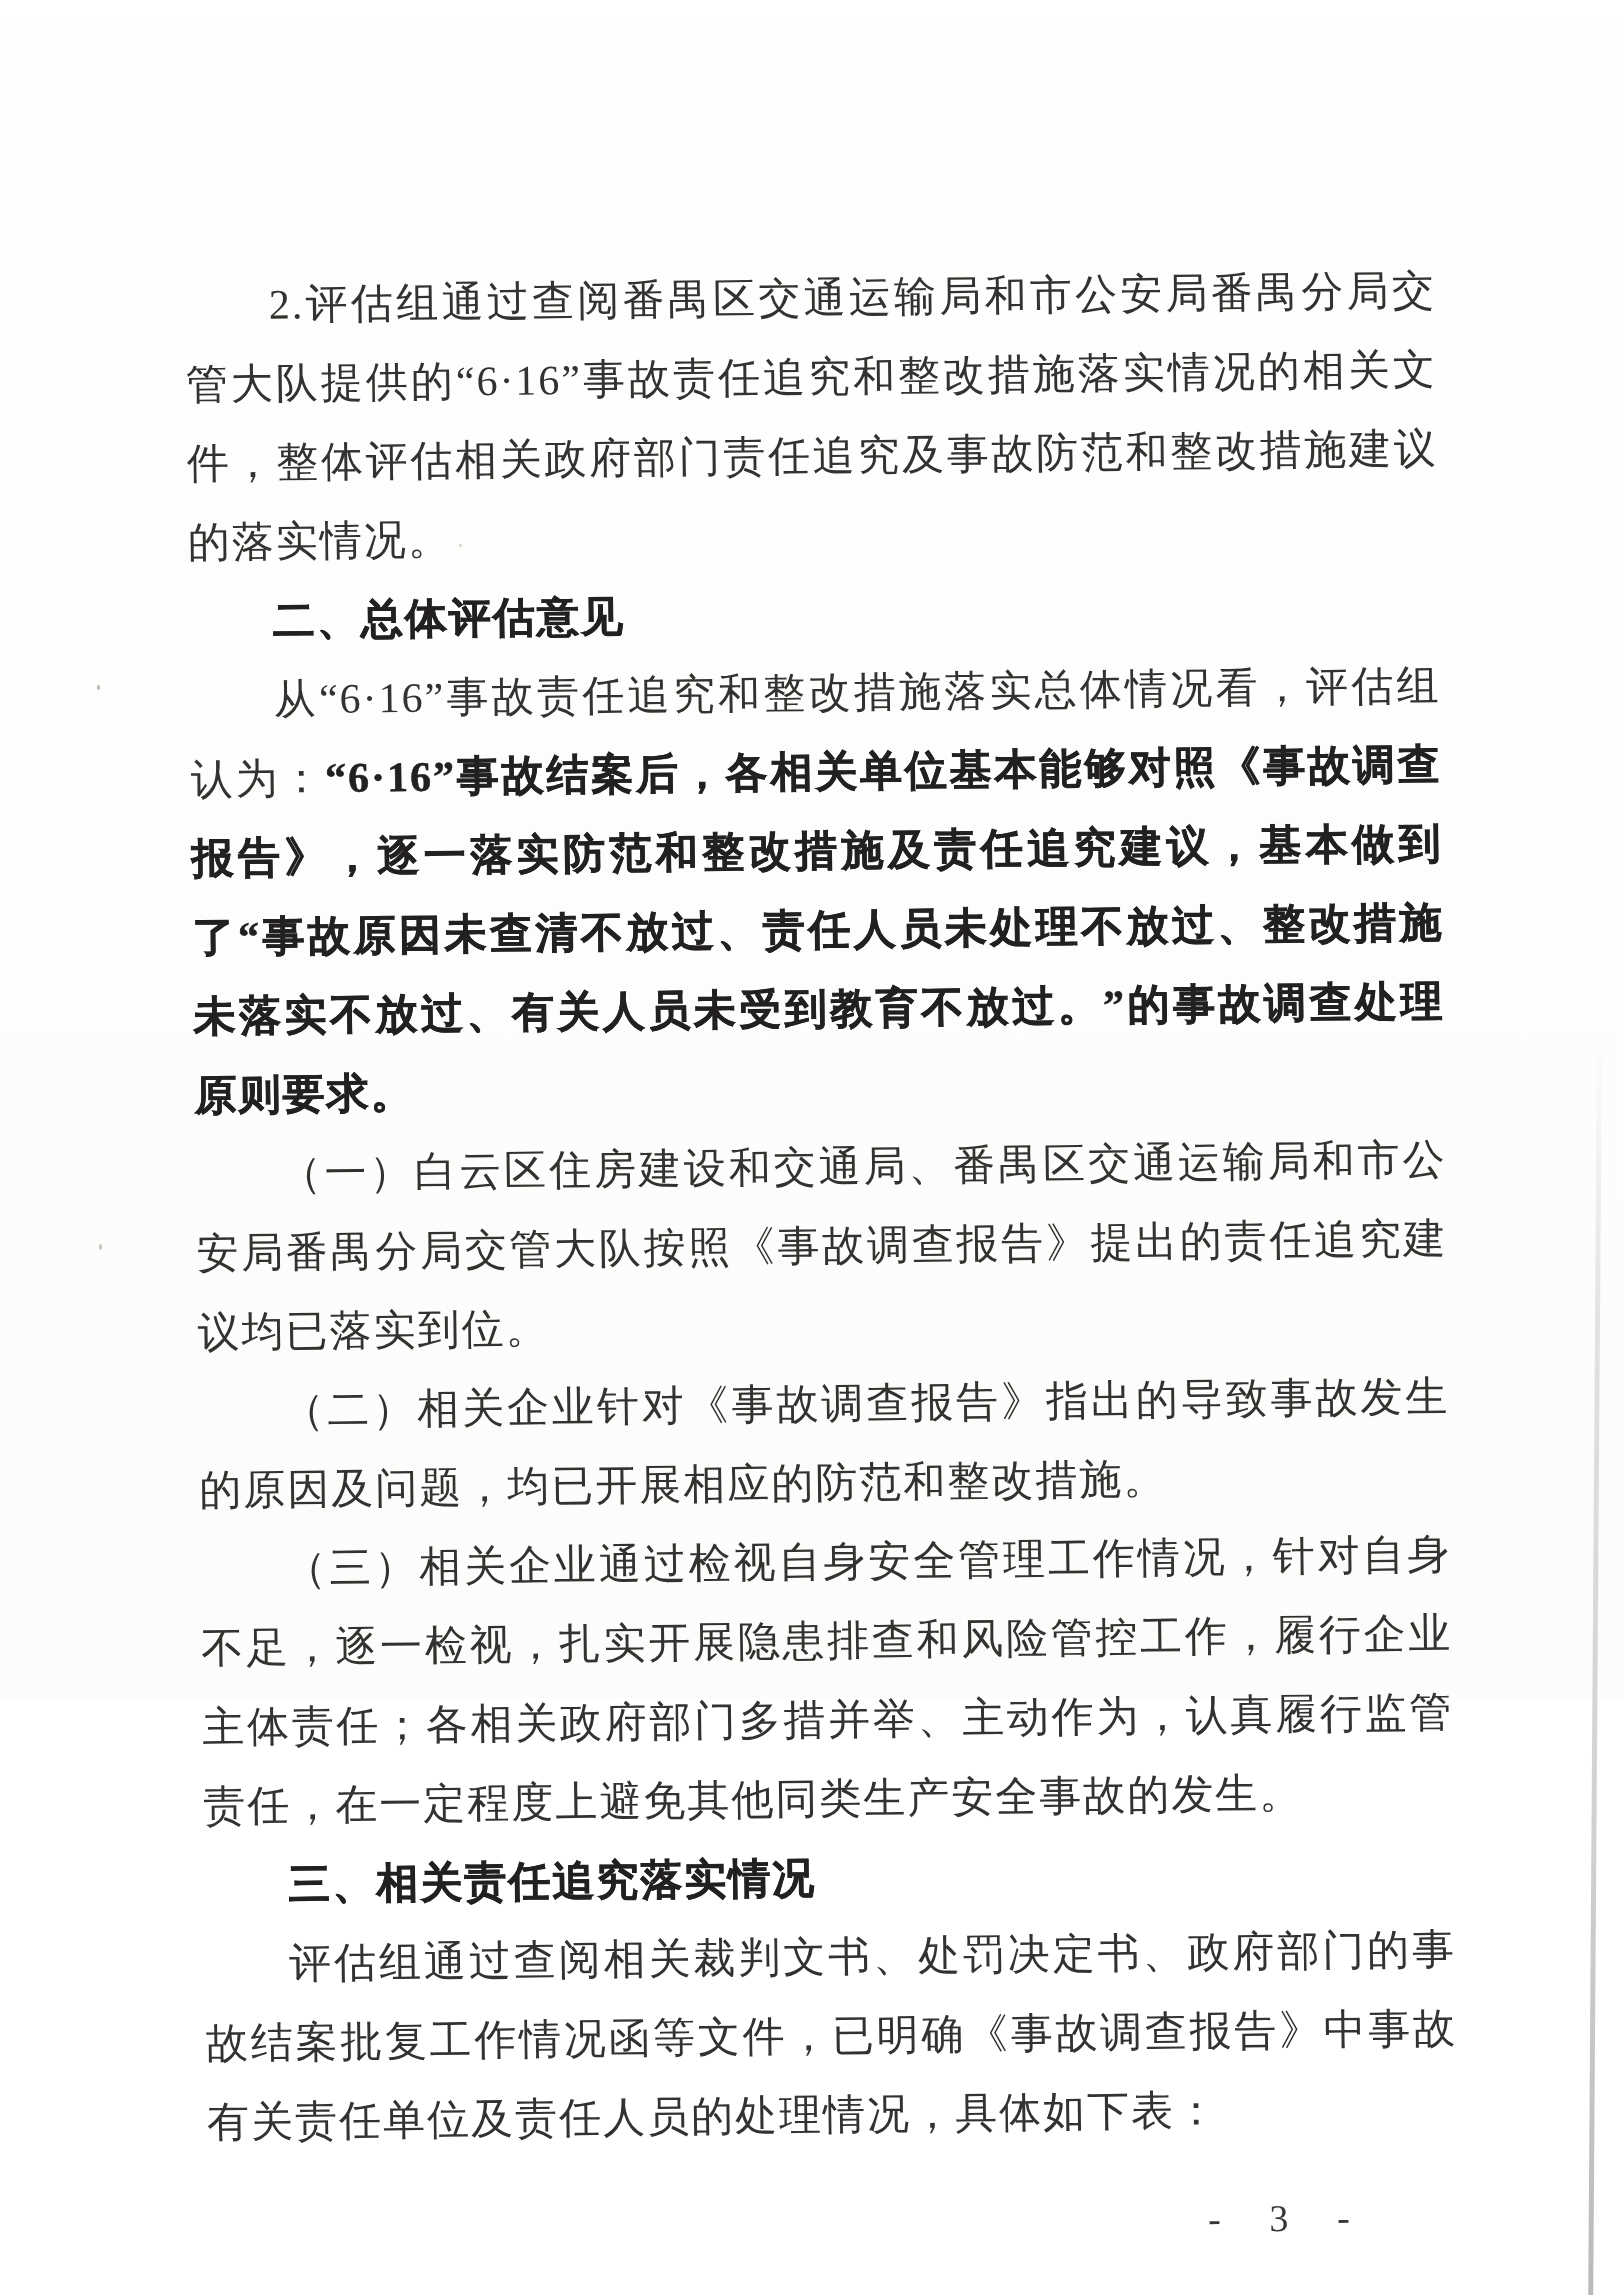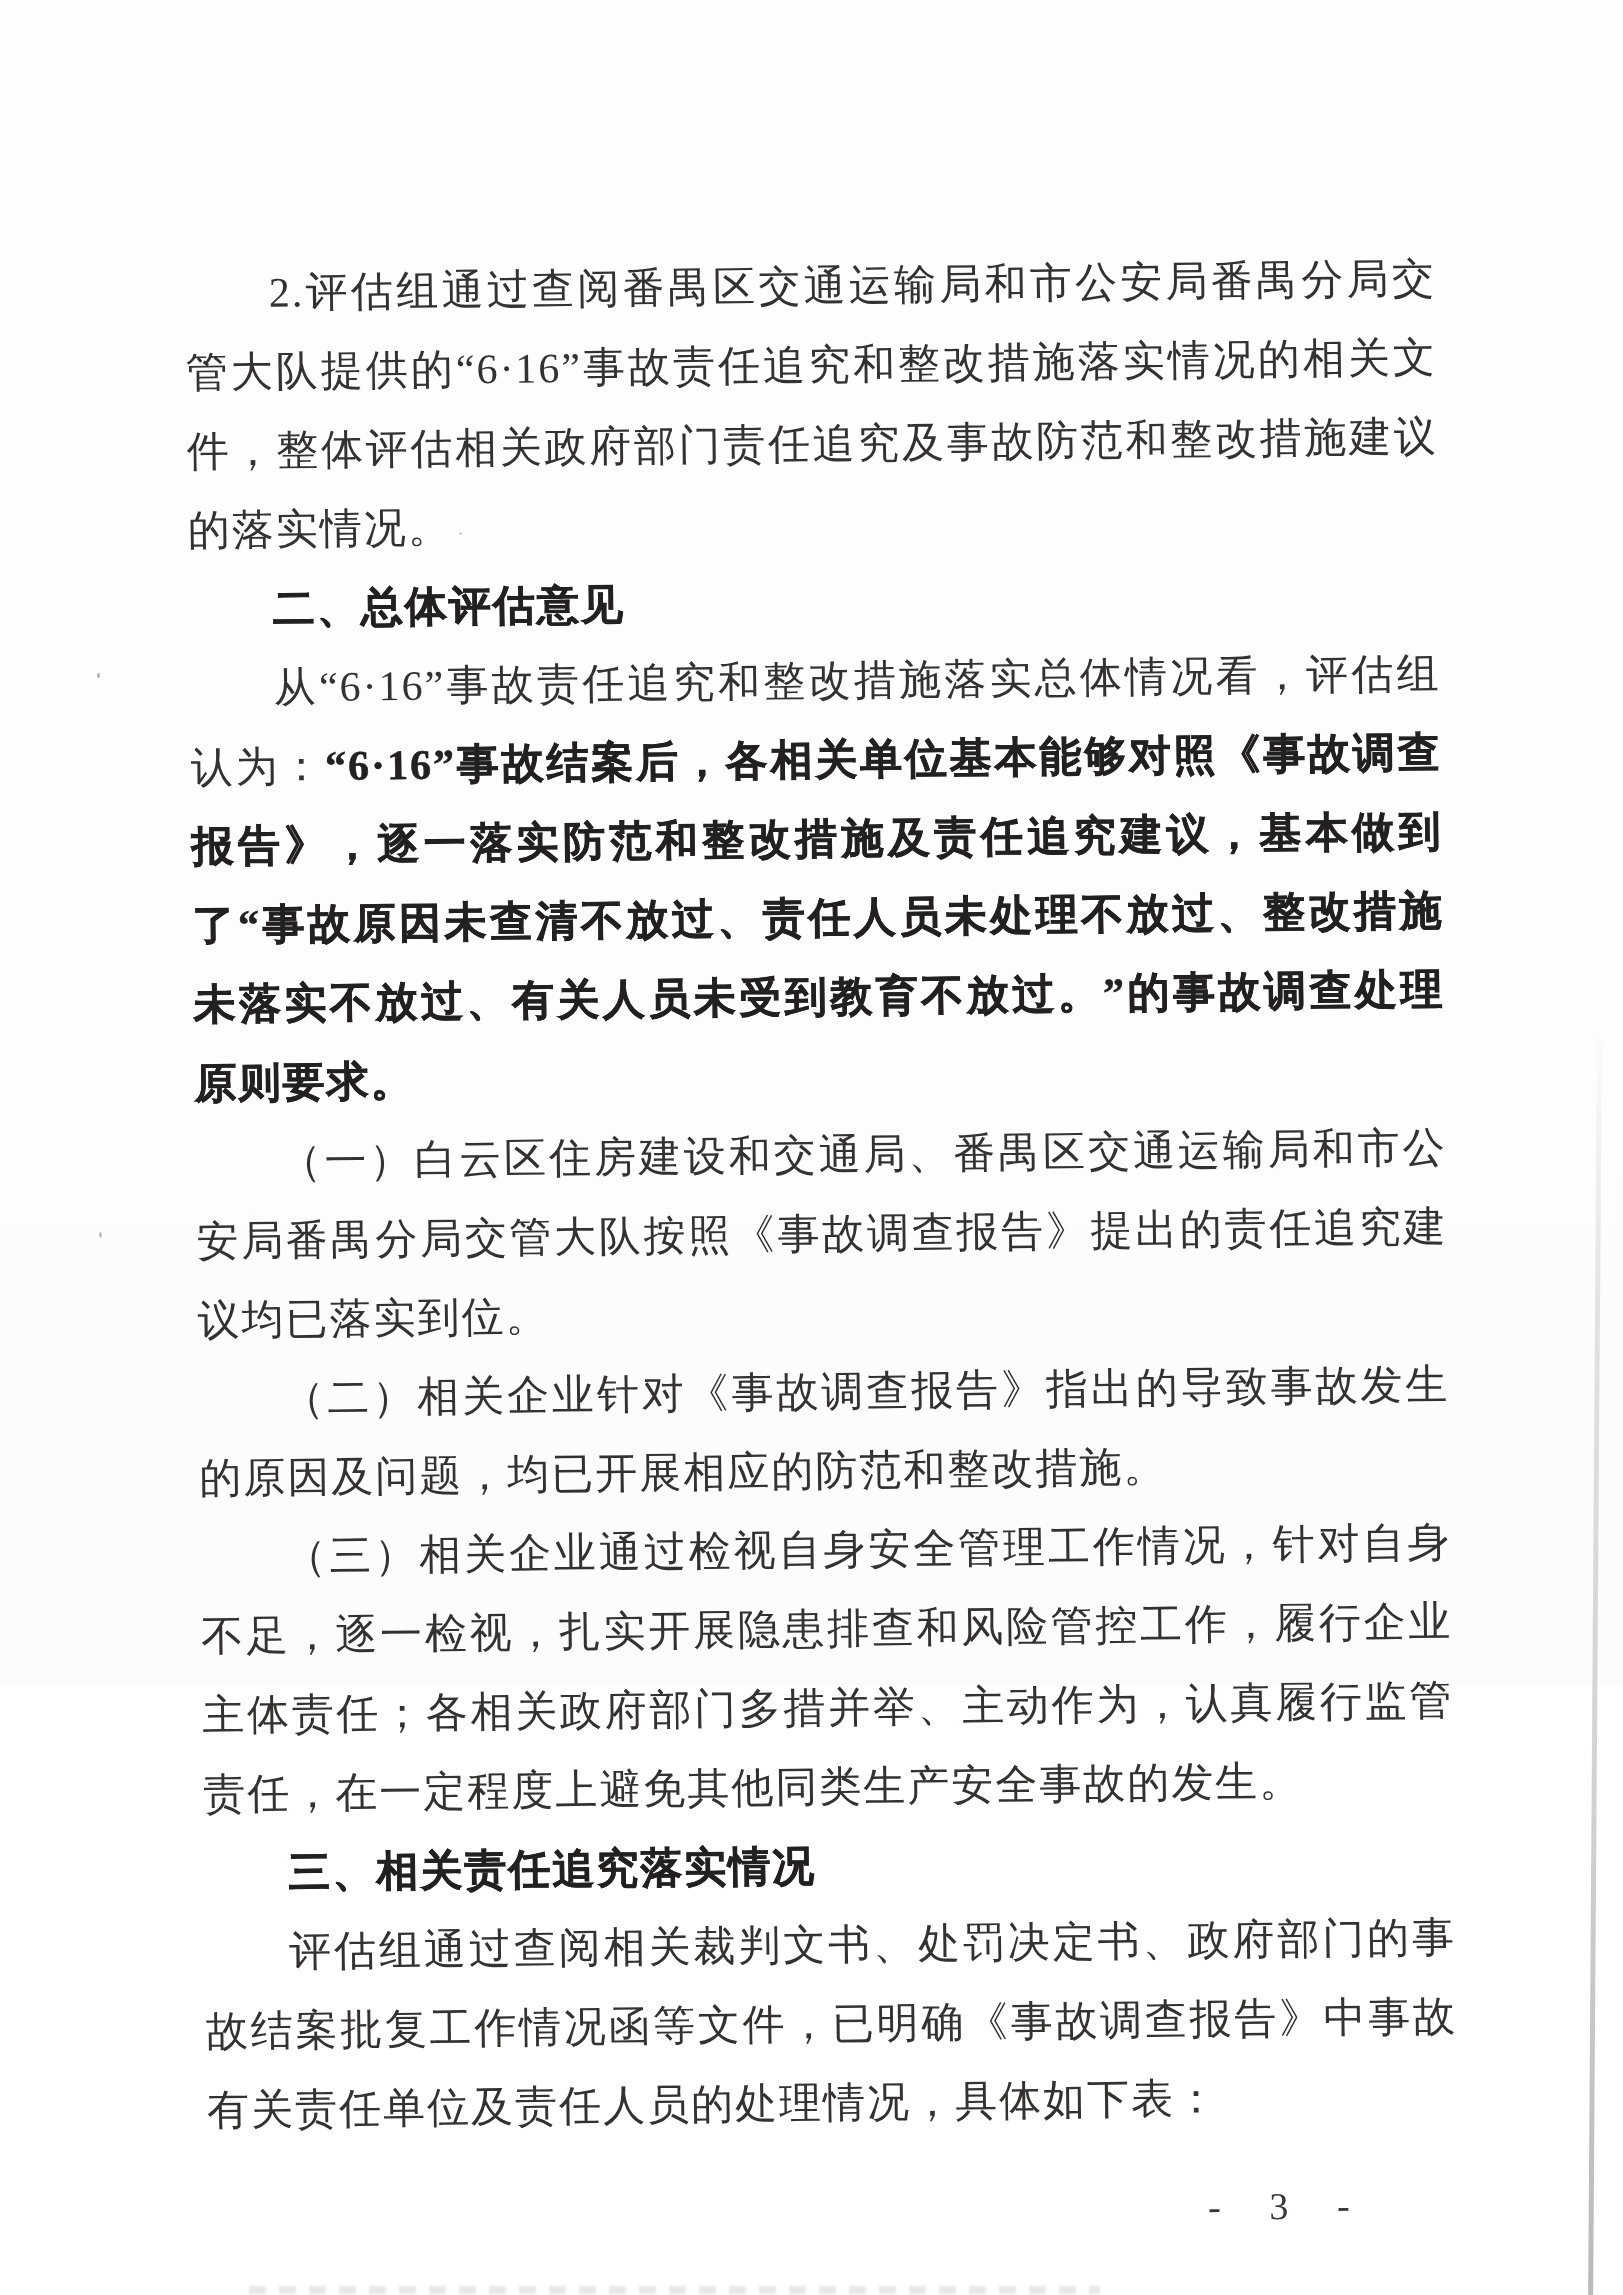--- a/index.html
+++ b/index.html
@@ -3,21 +3,21 @@
 <meta charset="utf-8">
 <style>
   html, body {
     margin: 0; padding: 0;
     width: 1623px; height: 2295px;
     background: #ffffff;
     overflow: hidden;
     font-family: "Liberation Serif", "DejaVu Serif", serif;
   }
   .sheet {
-    position: absolute; left: 0; top: 4px;
+    position: absolute; left: 0; top: 16px;
     width: 1623px; height: 1682px;
     background: linear-gradient(180deg, #fefefd 0%, #fdfdfb 60%, #fcfcfa 100%);
   }
   
   .content {
     position: absolute;
     left: 196px; top: 243px;
     width: 1251px;
     color: #343230;
     font-size: 42px;

